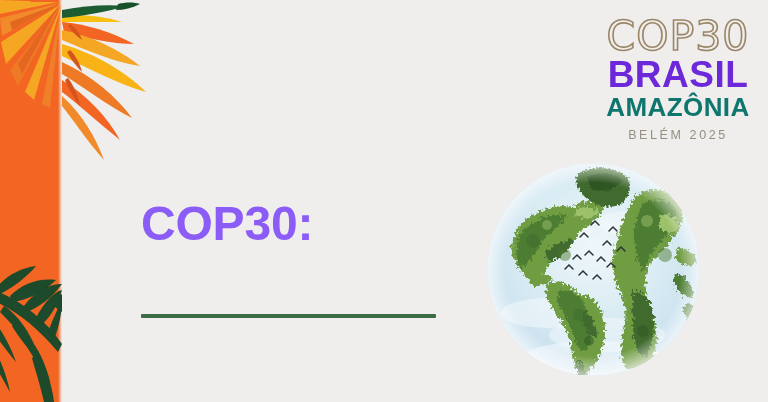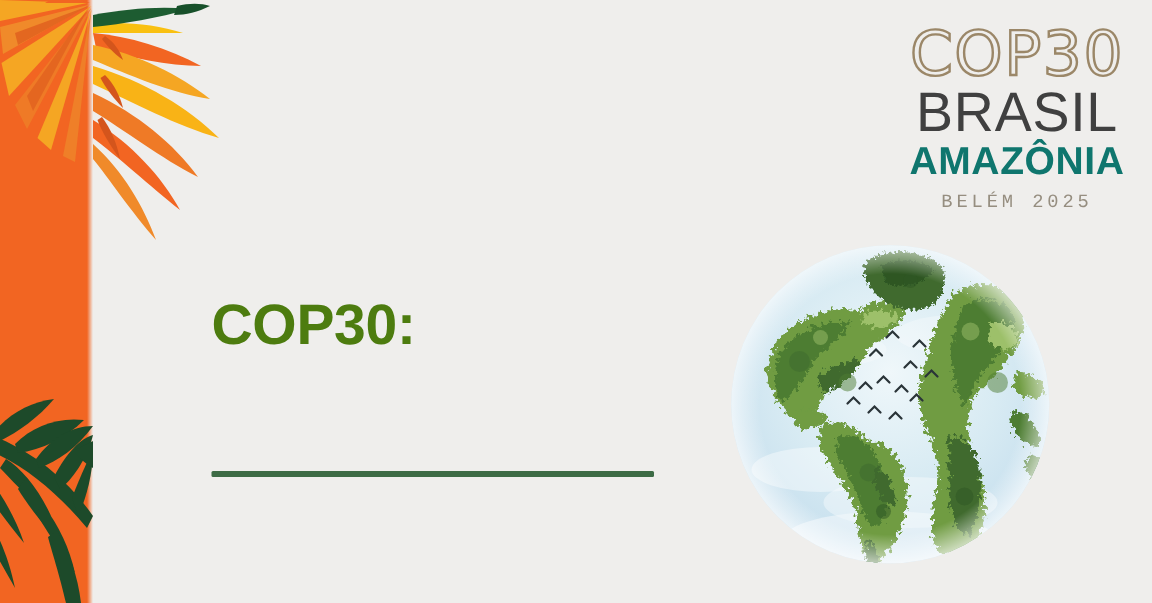--- a/index.html
+++ b/index.html
@@ -47,23 +47,23 @@
   }
 
   
   .title-block {
     position: absolute;
     left: 141px;
     top: 192px;
     width: 330px;
   }
   .title-line {
-    font-size: 38px;
+    font-size: 48px;
     font-weight: bold;
-    color: #4d7c0f;
+    color: #8b5cf6;
     line-height: 1.34;
     letter-spacing: -0.2px;
     margin: 0;
     white-space: nowrap;
   }
   .title-rule {
     position: absolute;
     left: 141px;
     top: 314px;
     width: 295px;
@@ -86,42 +86,41 @@
     letter-spacing: 1px;
     color: transparent;
     -webkit-text-stroke: 1.6px #9b8768;
     font-weight: 400;
     font-family: "DejaVu Sans", sans-serif;
     white-space: nowrap;
   }
   .logo-brasil {
     font-size: 37px;
     line-height: 1.02;
-    font-weight: normal;
+    font-weight: bold;
     letter-spacing: 0.5px;
-    color: #404040;
+    color: #6d28d9;
     white-space: nowrap;
   }
   .logo-amazonia {
     font-size: 26px;
     line-height: 1.05;
     font-weight: bold;
     letter-spacing: 0.4px;
     color: #0f766e;
     white-space: nowrap;
   }
   .logo-belem {
     font-size: 12.5px;
     line-height: 1.6;
     font-weight: normal;
     letter-spacing: 2.6px;
     color: #968e80;
     white-space: nowrap;
     margin-top: 4px;
-    font-family: Liberation Mono, monospace;
   }
 
   
   .globe-wrap {
     position: absolute;
     left: 487px;
     top: 163px;
     width: 213px;
     height: 213px;
   }

